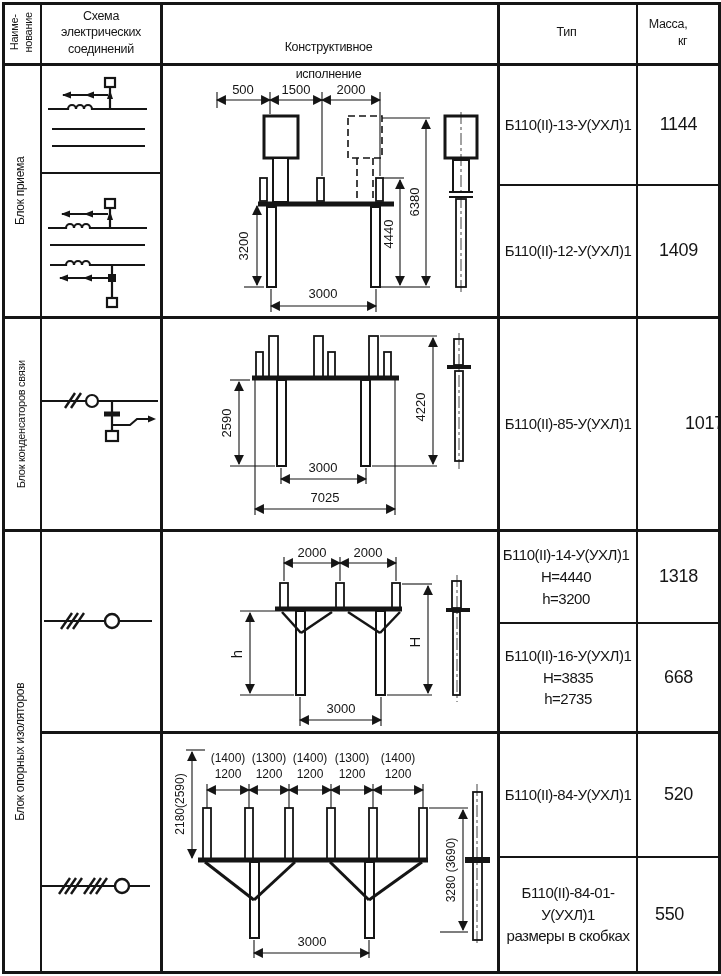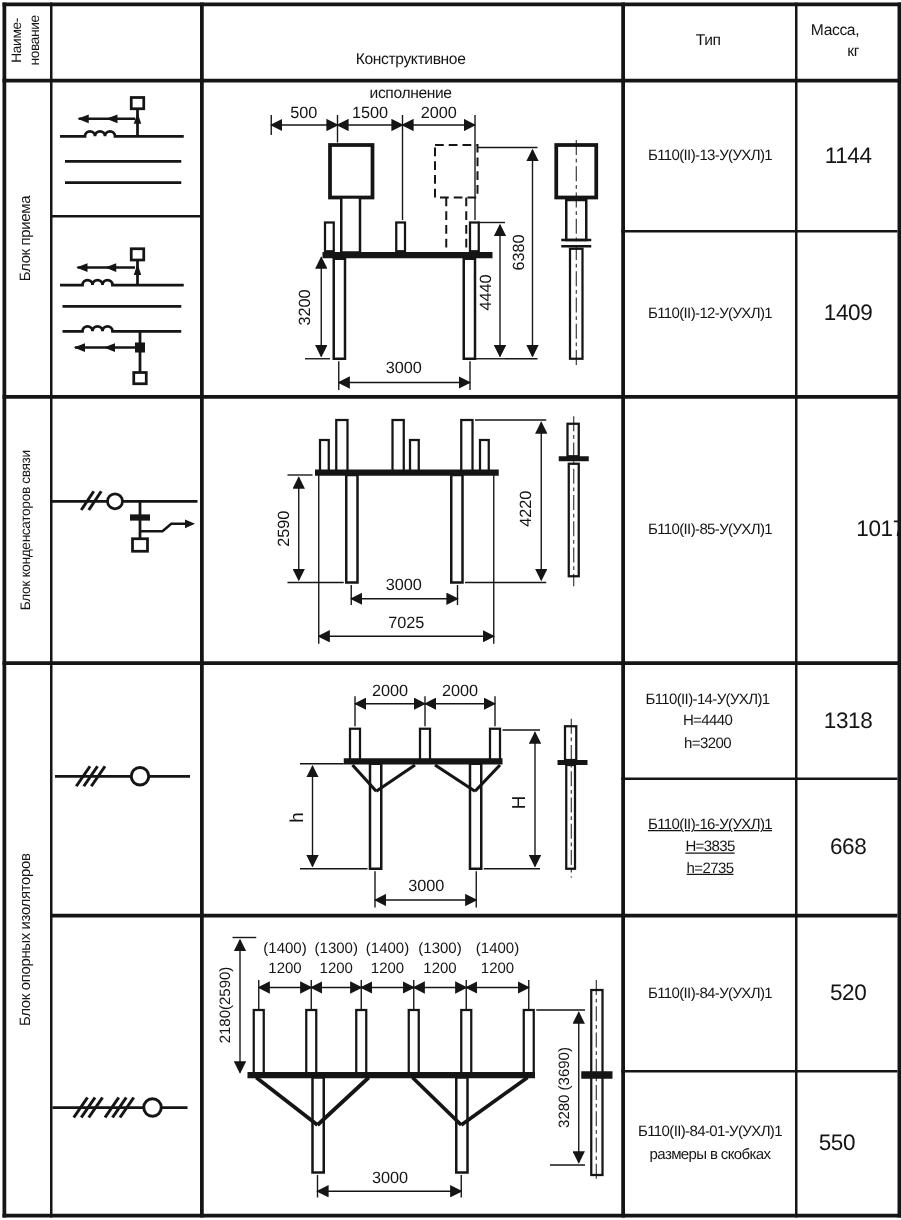--- a/index.html
+++ b/index.html
@@ -6,21 +6,21 @@
   html,body { background:#fff; }
   .sheet { position:relative; width:721px; height:976px; background:#fff;
            font-family:"Liberation Sans", sans-serif; color:#151515; overflow:hidden; }
   .vl { position:absolute; width:3px; background:#151515; }
   .hl { position:absolute; height:3px; background:#151515; }
   .thin { height:2px; }
   .cell { position:absolute; display:flex; align-items:center; justify-content:center;
           text-align:center; white-space:pre-line; line-height:1.3; }
   .rot { transform:rotate(-90deg); white-space:pre-line; }
   .hdr { font-size:12.5px; letter-spacing:-0.3px; }
-  .typecell { flex-direction:column; font-size:12px; letter-spacing:-0.5px; line-height:1.45; }
+  .typecell { flex-direction:column; font-size:15px; letter-spacing:-0.5px; line-height:1.45; }
   .masscell { font-size:18px; letter-spacing:-0.3px; }
   .grouplabel { font-size:12px; letter-spacing:-0.3px; }
   svg { position:absolute; overflow:visible; }
   svg * { vector-effect:none; }
   text { font-family:"Liberation Sans", sans-serif; fill:#151515; }
   .st  { stroke:#151515; fill:none; }
   .wht { fill:#fff; stroke:#151515; }
 </style>
 </head>
 <body>
@@ -41,20 +41,25 @@
   <div class="hl" style="left:2px;top:971px;width:719px;"></div>
   <div class="hl thin" style="left:40px;top:172px;width:120px;"></div>
   <div class="hl thin" style="left:497px;top:184px;width:221px;"></div>
   <div class="hl thin" style="left:497px;top:622px;width:221px;"></div>
   <div class="hl" style="left:40px;top:731px;width:678px;"></div>
   <div class="hl thin" style="left:497px;top:856px;width:221px;"></div>
 
   <div class="cell hdr" style="left:2px;top:2px;width:38px;height:61px;">
     <div class="rot" style="font-size:11px;">Наиме-
 нование</div>
+  </div>
+  <div class="cell hdr" style="left:42px;top:2px;width:118px;height:61px;">
+    <div>Схема
+электрических
+соединений</div>
   </div>
   <div class="cell hdr" style="left:160px;top:2px;width:337px;height:61px;flex-direction:column;gap:11px;margin-top:28px;">
     <div>Конструктивное</div>
     <div>исполнение</div>
   </div>
   <div class="cell hdr" style="left:497px;top:2px;width:139px;height:61px;">
     <div>Тип</div>
   </div>
   <div class="cell hdr" style="left:638px;top:2px;width:60px;height:61px;text-align:right;">
     <div>Масса,
@@ -345,21 +350,21 @@
 
   <div class="cell typecell" style="left:500px;top:532px;width:132px;height:90px;">
     <div>Б110(II)-14-У(УХЛ)1</div>
     <div>Н=4440</div>
     <div>h=3200</div>
   </div>
   <div class="cell masscell" style="left:639px;top:532px;width:79px;height:90px;">
     <div>1318</div>
   </div>
 
-  <div class="cell typecell" style="left:500px;top:624px;width:136px;height:107px;text-decoration:underline;">
+  <div class="cell typecell" style="left:500px;top:624px;width:136px;height:107px;">
     <div>Б110(II)-16-У(УХЛ)1</div>
     <div>Н=3835</div>
     <div>h=2735</div>
   </div>
   <div class="cell masscell" style="left:639px;top:624px;width:79px;height:107px;">
     <div>668</div>
   </div>
 
   <div class="cell typecell" style="left:500px;top:734px;width:136px;height:122px;">
     <div>Б110(II)-84-У(УХЛ)1</div>

